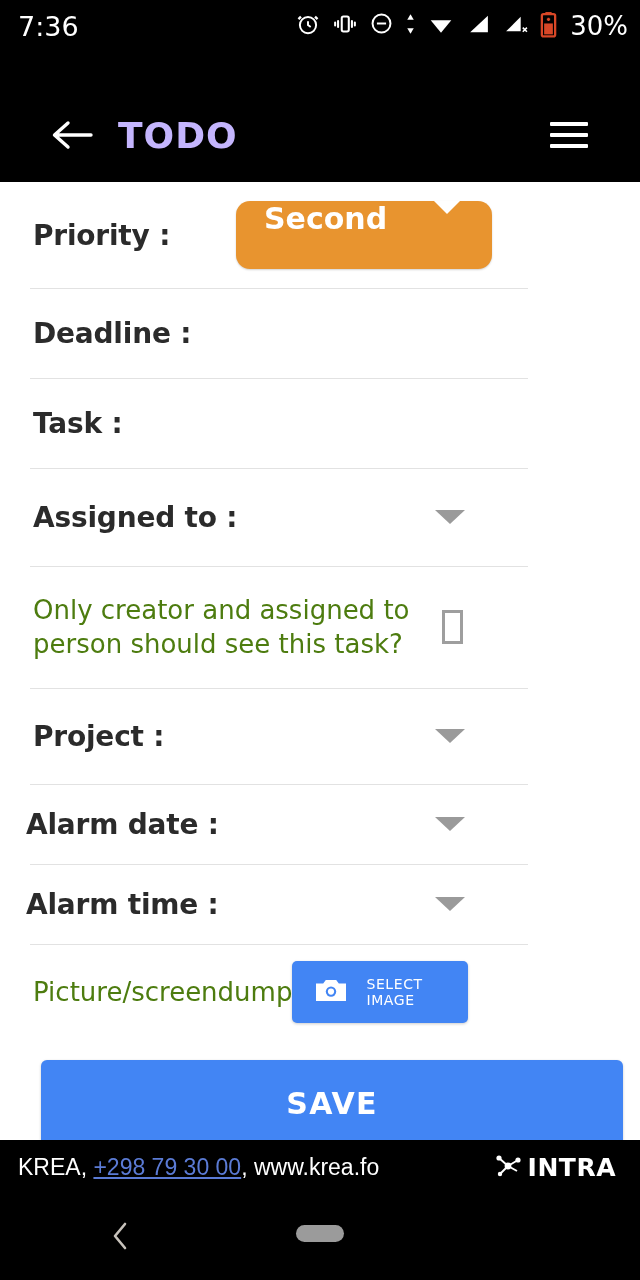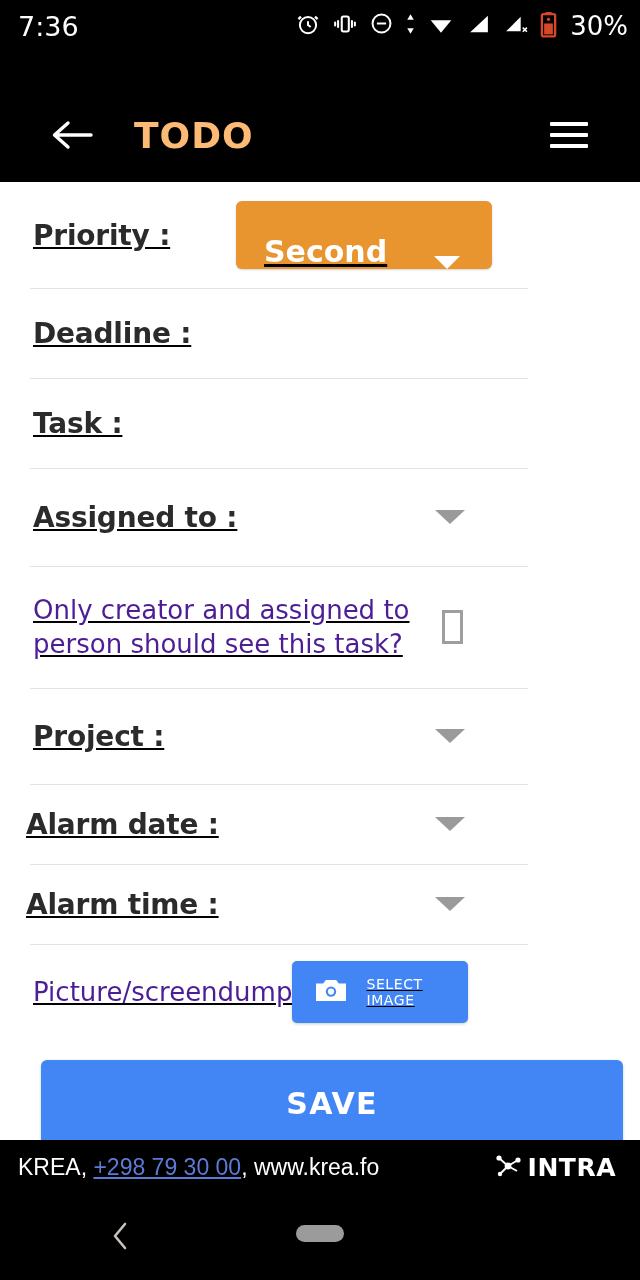--- a/index.html
+++ b/index.html
@@ -31,47 +31,47 @@
     font-size:26px; color:#fff; font-weight:400; margin-left:2px;
   }
 
   
   .appbar {
     position:absolute; top:88px; left:0; width:640px; height:94px;
     background:#000; display:flex; align-items:center;
   }
   .back-btn { margin-left:48px; width:46px; height:46px; display:flex; align-items:center; justify-content:center; cursor:pointer; }
   .app-title {
-    color:#fdba74; font-size:36px; font-weight:bold; letter-spacing:1px;
-    margin-left:40px; font-family:"DejaVu Sans", sans-serif;
+    color:#c4b5fd; font-size:36px; font-weight:bold; letter-spacing:1px;
+    margin-left:24px; font-family:"DejaVu Sans", sans-serif;
   }
   .menu-btn { margin-left:auto; margin-right:46px; width:44px; height:44px; display:flex; flex-direction:column; justify-content:center; gap:7px; cursor:pointer; }
   .menu-btn span { display:block; width:38px; height:4px; background:#fff; border-radius:1px; }
 
   
   .content {
     position:absolute; top:182px; left:0; width:640px; height:958px;
     background:#fff; overflow:hidden;
   }
   .row {
     position:relative; width:528px;
     display:flex; align-items:center;
-    padding-left:33px; padding-right:36px;text-decoration:underline;
+    padding-left:33px; padding-right:36px;
   }
   .row + .row::before {
     content:""; position:absolute; top:0; left:30px; right:0;
     height:1px; background:#e2e2e2;
   }
   .label {
     font-size:28px; font-weight:bold; color:#2b2b2b;
     font-family:"DejaVu Sans", sans-serif;
     letter-spacing:-0.2px;
   }
   .label-light {
-    font-size:26px; font-weight:400; color:#4c1d95;
+    font-size:26px; font-weight:400; color:#4d7c0f;
     line-height:1.32; max-width:480px;
     font-family:"DejaVu Sans", sans-serif;
   }
   .spacer { flex:1 1 auto; }
 
   .row-priority  { height:106px; }
   .row-deadline  { height:90px; }
   .row-task      { height:90px; }
   .row-assigned  { height:98px; }
   .row-private   { height:122px; align-items:center; }
@@ -87,21 +87,21 @@
     border-left:15px solid transparent;
     border-right:15px solid transparent;
     border-top:14px solid #9a9a9a;
     margin-right:27px;
     cursor:pointer;
   }
 
   
   .priority-btn {
     width:256px; height:68px; background:#e8942f;
-    border-radius:6px; display:flex; align-items:flex-end;
+    border-radius:14px; display:flex; align-items:flex-start;
     cursor:pointer; box-shadow:0 1px 2px rgba(0,0,0,0.18);
   }
   .priority-btn .pval {
     color:#ffffff; font-size:30px; font-weight:bold;
     margin-left:28px; font-family:"DejaVu Sans", sans-serif;
   }
   .priority-btn .pcaret {
     margin-left:auto; margin-right:32px;
     width:0; height:0;
     border-left:13px solid transparent;

